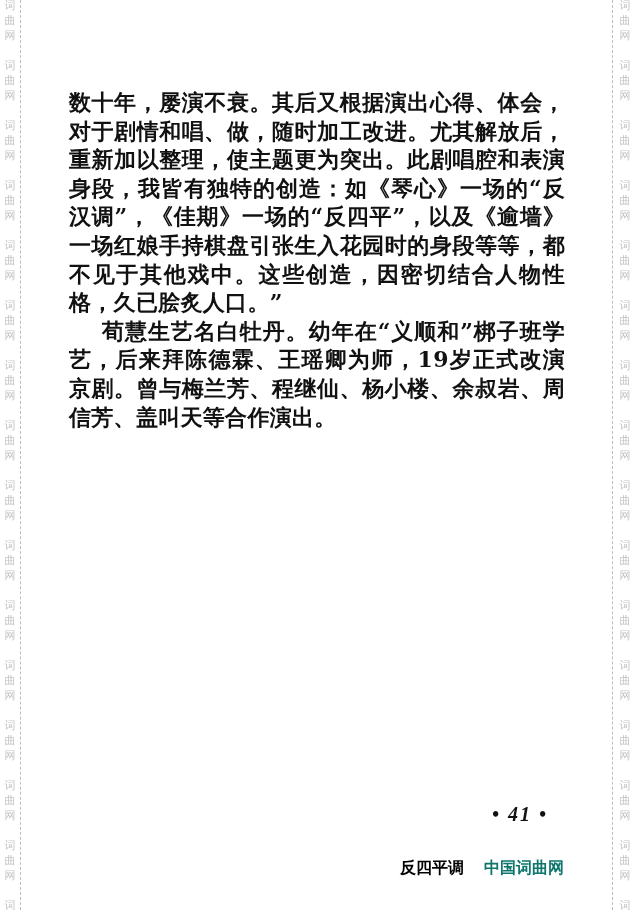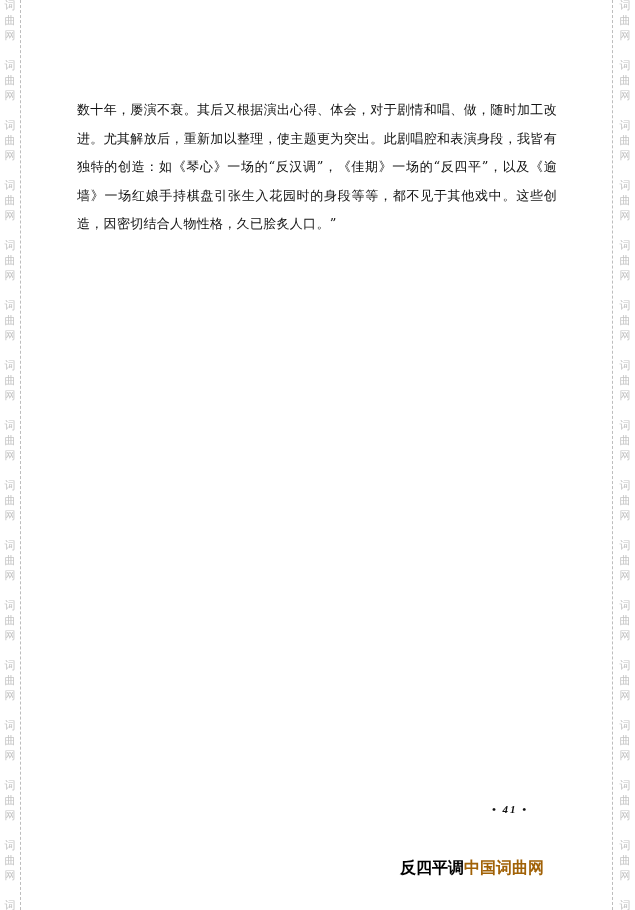--- a/index.html
+++ b/index.html
@@ -44,52 +44,52 @@
   }
   .wm-group span { display: block; }
 
   .page {
     position: absolute;
     left: 69px;
     top: 88px;
     width: 496px;
   }
   .para {
-    margin: 8px;
-    font-size: 13px;
+    margin: 0;
+    font-size: 22px;
     line-height: 28.6px;
     letter-spacing: 0.3px;
     text-align: justify;
     text-align-last: left;
-    font-weight: normal;
+    font-weight: bold;
   }
   .para.indent { text-indent: 33px; }
 
   .page-number {
     position: absolute;
     left: 492px;
     top: 803px;
     font-family: "Liberation Serif", serif;
     font-style: italic;
     font-weight: bold;
-    font-size: 11px;
+    font-size: 20px;
     letter-spacing: 2px;
     color: #111;
   }
   .footer {
     position: absolute;
     top: 858px;
     left: 400px;
     font-family: "DejaVu Sans", sans-serif;
     font-weight: bold;
     font-size: 16px;
     white-space: nowrap;
   }
   .footer .src { color: #000000; }
-  .footer .site { color: #a16207; }
+  .footer .site { color: #0f766e; margin-left: 20px; }
 </style>
 </head>
 <body>
 
 <div class="margin-col left" id="wm-left">
     <div class="wm-group" style="top: -2px;">
       <span>词</span>
       <span>曲</span>
       <span>网</span>
     </div>
@@ -246,19 +246,20 @@
       <span>网</span>
     </div>
     <div class="wm-group" style="top: 898px;">
       <span>词</span>
     </div>
   </div>
 <div class="dash-line right"></div>
 
 <div class="page">
   <p class="para">数十年，屡演不衰。其后又根据演出心得、体会，对于剧情和唱、做，随时加工改进。尤其解放后，重新加以整理，使主题更为突出。此剧唱腔和表演身段，我皆有独特的创造：如《琴心》一场的“反汉调”，《佳期》一场的“反四平”，以及《逾墙》一场红娘手持棋盘引张生入花园时的身段等等，都不见于其他戏中。这些创造，因密切结合人物性格，久已脍炙人口。”</p>
+  <p class="para indent">荀慧生艺名白牡丹。幼年在“义顺和”梆子班学艺，后来拜陈德霖、王瑶卿为师，19岁正式改演京剧。曾与梅兰芳、程继仙、杨小楼、余叔岩、周信芳、盖叫天等合作演出。</p>
 </div>
 
 <div class="page-number">• 41 •</div>
 
 <div class="footer">
   <span class="src">反四平调</span><span class="site">中国词曲网</span>
 </div>
 
 </body></html>

